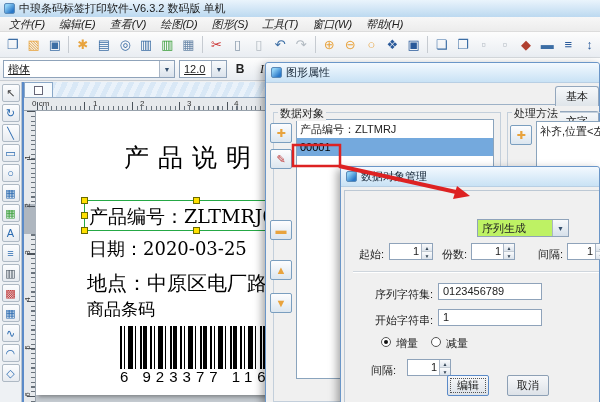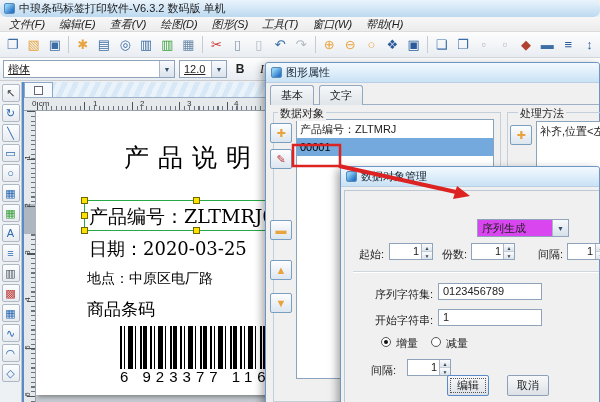--- a/index.html
+++ b/index.html
@@ -1,21 +1,21 @@
 <!DOCTYPE html>
 <html><head>
 <meta charset="utf-8">
 <style>
   html,body{margin:0;padding:0;background:#888;}
   *{box-sizing:border-box;}
   .window{position:relative;width:600px;height:402px;overflow:hidden;background:#f0f0f0;
     font-family:"Liberation Sans","DejaVu Sans",sans-serif;color:#222;}
   
   .titlebar{height:17px;background:linear-gradient(#eaf4fc,#bcd9f0);display:flex;align-items:center;
-    padding:0 4px;font-size:11px;color:#1a1a1a;border-radius:7px;}
+    padding:0 4px;font-size:11px;color:#1a1a1a;}
   .app-icon{width:11px;height:11px;border-radius:2px;background:linear-gradient(135deg,#8fd0f5 20%,#2a78c8 80%);
     border:1px solid #5a8ab8;margin-right:4px;flex:none;}
   
   .menubar{height:15px;background:linear-gradient(#f7f7f7,#ececec);display:flex;align-items:center;
     font-size:11px;padding-left:2px;border-bottom:1px solid #dcdcdc;font-style:italic;}
   .menu-item{padding:0 7px;height:100%;display:flex;align-items:center;}
   
   .toolbar{height:26px;background:linear-gradient(#fdfdfd,#e9edf2);display:flex;align-items:center;
     padding-left:2px;border-bottom:1px solid #d4d8dc;}
   .tbtn{width:23px;height:22px;display:flex;align-items:center;justify-content:center;font-size:13px;
@@ -59,53 +59,53 @@
   .vnum{position:absolute;left:1px;font-size:8px;color:#333;transform:rotate(-90deg);}
   .vsel{position:absolute;left:0;width:12px;top:93px;height:30px;background:#aeb6bf;}
   .canvas{position:absolute;left:12px;top:29px;right:0;bottom:0;background:#c4cad0;overflow:hidden;}
   .page{position:absolute;left:0;top:0;width:340px;height:284px;background:#fff;
     box-shadow:2px 2px 4px rgba(0,0,0,.35);font-family:"DejaVu Serif","Liberation Serif",serif;color:#000;}
   .lbl-title{position:absolute;left:88px;top:30px;font-size:25px;letter-spacing:9px;white-space:nowrap;}
   .sel-box{position:absolute;left:48px;top:89px;width:222px;height:31px;border:1px solid #25a845;}
   .handle{position:absolute;width:7px;height:7px;background:#ffe000;border:1px solid #6a6a00;}
   .lbl-line1{position:absolute;left:53px;top:93px;font-size:19px;white-space:nowrap;}
   .lbl-line2{position:absolute;left:53px;top:126px;font-size:18px;white-space:nowrap;}
-  .lbl-line3{position:absolute;left:51px;top:159px;font-size:14px;white-space:nowrap;}
+  .lbl-line3{position:absolute;left:51px;top:159px;font-size:20px;white-space:nowrap;}
   .lbl-line4{position:absolute;left:51px;top:187px;font-size:17px;white-space:nowrap;}
   .barcode{position:absolute;left:84px;top:215px;width:250px;height:43px;background:
     repeating-linear-gradient(90deg,#000 0 2px,#fff 2px 4px,#000 4px 5px,#fff 5px 8px,#000 8px 13px,
     #fff 13px 15px,#000 15px 16px,#fff 16px 20px,#000 20px 22px,#fff 22px 23px,#000 23px 27px,#fff 27px 30px);}
   .bc-digits{position:absolute;left:84px;top:257px;font-size:15px;letter-spacing:5px;white-space:nowrap;
     font-family:"Liberation Sans",sans-serif;}
   
   .dialog{position:absolute;background:#f0f0f0;border:1px solid #6a96c8;border-radius:3px 3px 0 0;
     box-shadow:-3px 3px 8px rgba(0,0,0,.35);font-size:11px;}
   .dlg-title{height:20px;background:linear-gradient(#f3f9fe,#c9e2f5);display:flex;align-items:center;gap:4px;
     padding:0 5px;border-bottom:1px solid #b8cfe4;border-radius:3px 3px 0 0;font-size:11px;color:#123;}
   .dlg-ico{width:11px;height:11px;border-radius:2px;background:linear-gradient(135deg,#8fd0f5 20%,#2a78c8 80%);
     border:1px solid #5a8ab8;flex:none;}
   .dialog1{left:265px;top:62px;width:335px;height:345px;}
-  .tabbar{position:absolute;left:4px;top:23px;right:0;height:19px;display:flex;gap:5px;align-items:center;
-    border-bottom:1px solid #9db1c6;}
+  .tabbar{position:absolute;left:4px;top:23px;right:0;height:19px;display:flex;gap:5px;align-items:flex-end;
+    border-bottom:1px solid #9db1c6;flex-direction:column;}
   .tab{padding:2px 10px 2px;border:1px solid #93a7bd;border-bottom:none;border-radius:3px 3px 0 0;
     background:linear-gradient(#f6f8fa,#dfe5ea);}
   .tab.active{background:#f0f0f0;padding-bottom:3px;position:relative;top:1px;}
   .grp-label{position:absolute;font-size:11px;color:#222;background:#f0f0f0;padding:0 2px;z-index:2;}
   .grp-box{position:absolute;border:1px solid #c3cfdb;}
   .sq-btn{position:absolute;width:22px;height:20px;border:1px solid #7a9ebf;border-radius:2px;
     background:linear-gradient(#fdfdfe,#dce6ef);display:flex;align-items:center;justify-content:center;
     font-size:11px;font-style:normal;}
   .list{position:absolute;background:#fff;border:1px solid #8aa4bd;overflow:hidden;}
   .lrow{height:18px;line-height:18px;padding:0 3px;white-space:nowrap;}
   .lrow.sel{background:#74a9dd;color:#000;}
   .dialog2{left:340px;top:166px;width:260px;height:240px;}
   .d2-panel{position:absolute;left:3px;top:23px;right:0;bottom:0;border:1px solid #bcc8d4;border-right:none;
     background:#f0f0f0;}
   .flabel{position:absolute;white-space:nowrap;color:#222;}
-  .dd{position:absolute;height:18px;background:#d946ef;border:1px solid #8fa3ba;display:flex;}
+  .dd{position:absolute;height:18px;background:#bef264;border:1px solid #8fa3ba;display:flex;}
   .dd .val{flex:1;padding:1px 4px;white-space:nowrap;}
   .dd .arr{width:16px;border-left:1px solid #aab6c5;background:linear-gradient(#f8fafc,#d6e0ea);font-size:7px;
     display:flex;align-items:center;justify-content:center;color:#35506e;}
   .spin{position:absolute;height:17px;background:#fff;border:1px solid #8fa3ba;display:flex;}
   .spin .val{flex:1;text-align:right;padding:1px 2px;}
   .spin .ud{width:11px;border-left:1px solid #aab6c5;display:flex;flex-direction:column;}
   .spin .ud i{flex:1;font-size:5px;font-style:normal;display:flex;align-items:center;justify-content:center;
     background:linear-gradient(#fafbfc,#dde4ec);color:#345;border-bottom:1px solid #c4ccd4;}
   .spin .ud i:last-child{border-bottom:none;}
   .tinput{position:absolute;height:17px;background:#fff;border:1px solid #8fa3ba;padding:1px 4px;white-space:nowrap;}
@@ -261,21 +261,21 @@
     <div class="grp-box" style="left:7px;top:49px;width:228px;height:290px"></div>
     <i class="sq-btn" style="left: 4px; top: 60px; color: rgb(232, 163, 61);" style2="">✚</i>
     <i class="sq-btn" style="left:4px;top:86px;color:#c03a3a">✎</i>
     <i class="sq-btn" style="left:4px;top:157px;color:#e8a33d">▬</i>
     <i class="sq-btn" style="left:4px;top:197px;color:#e8a33d">▲</i>
     <i class="sq-btn" style="left:4px;top:230px;color:#e8a33d">▼</i>
     <div class="list" style="left:30px;top:56px;width:198px;height:260px">
       <div class="lrow">产品编号：ZLTMRJ</div>
       <div class="lrow sel">00001</div>
     </div>
-    <span class="grp-label" style="left:252px;top:43px">处理方法</span>
+    <span class="grp-label" style="left:246px;top:43px">处理方法</span>
     <div class="grp-box" style="left:241px;top:49px;width:94px;height:290px;border-right:none"></div>
     <i class="sq-btn" style="left:244px;top:62px;color:#e8a33d">✚</i>
     <div class="list" style="left:270px;top:58px;width:65px;height:90px;border-right:none">
       <div class="lrow">补齐,位置&lt;左端</div>
     </div>
   </div>
 
   <div class="dialog dialog2">
     <div class="dlg-title">
       <span class="dlg-ico"></span>

